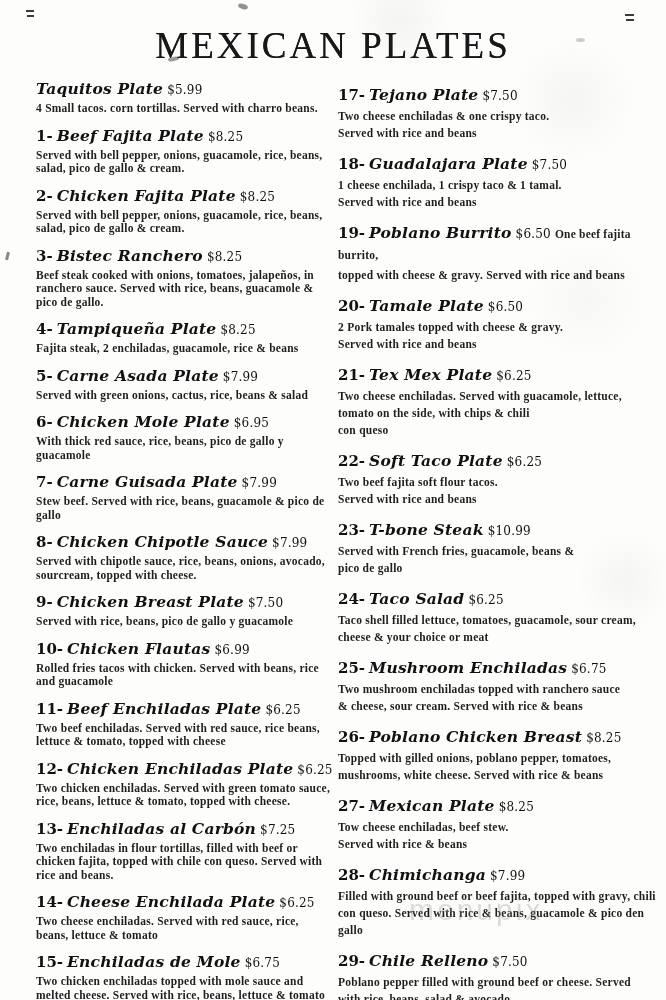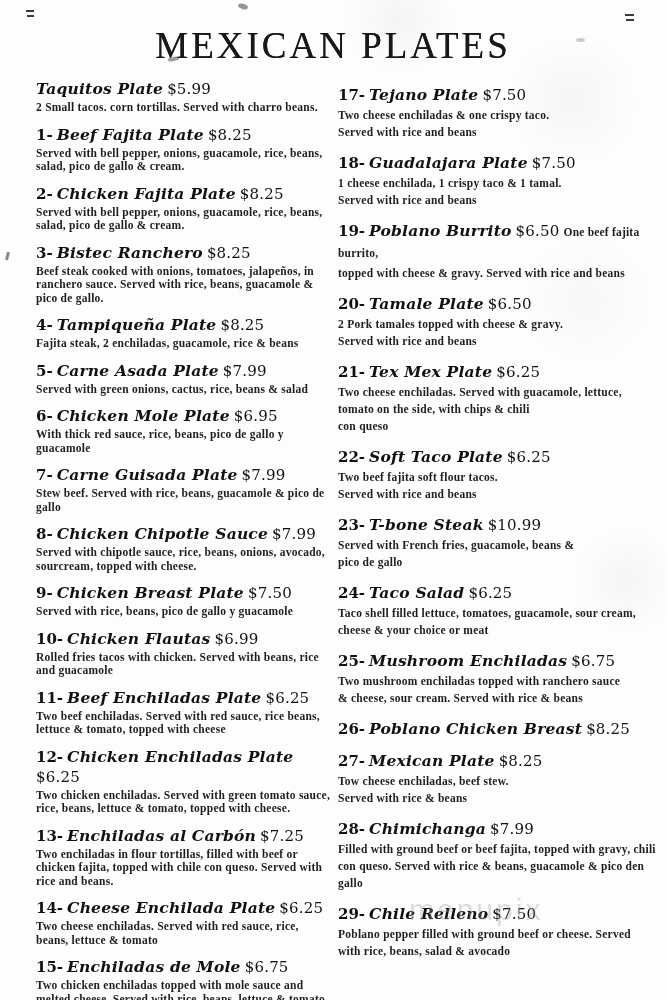--- a/index.html
+++ b/index.html
@@ -53,21 +53,21 @@
     font-weight:bold;
     font-style:italic;
     font-size:15.5px;
     letter-spacing:0.2px;
     text-align:right;
   }
   .item-price{
     font-family:"DejaVu Serif", serif;
     font-weight:normal;
     font-style:normal;
-    font-size:15px;
+    font-size:12px;
     letter-spacing:0.2px;
   }
   .inline-desc{
     font-family:"Liberation Serif", serif;
     font-weight:bold;
     font-size:11.5px;
     letter-spacing:0.2px;
     color:#1e1e1e;
   }
   .desc{
@@ -120,21 +120,21 @@
   <div class="columns">
 
     <div class="col col-left">
 
       <div class="item">
         <div class="item-head">
           <span class="item-num"></span>
           <span class="item-name">Taquitos Plate</span>
           <span class="item-price">$5.99</span>
         </div>
-        <p class="desc">2 Small tacos. corn tortillas. Served with charro beans.</p>
+        <p class="desc">4 Small tacos. corn tortillas. Served with charro beans.</p>
       </div>
 
       <div class="item">
         <div class="item-head">
           <span class="item-num">1-</span>
           <span class="item-name">Beef Fajita Plate</span>
           <span class="item-price">$8.25</span>
         </div>
         <p class="desc">Served with bell pepper, onions, guacamole, rice, beans,
 salad, pico de gallo &amp; cream.</p>
@@ -382,20 +382,22 @@
         <p class="desc">Two mushroom enchiladas topped with ranchero sauce
 &amp; cheese, sour cream. Served with rice &amp; beans</p>
       </div>
 
       <div class="item">
         <div class="item-head">
           <span class="item-num">26-</span>
           <span class="item-name">Poblano Chicken Breast</span>
           <span class="item-price">$8.25</span>
         </div>
+        <p class="desc">Topped with gilled onions, poblano pepper, tomatoes,
+mushrooms, white cheese. Served with rice &amp; beans</p>
       </div>
 
       <div class="item">
         <div class="item-head">
           <span class="item-num">27-</span>
           <span class="item-name">Mexican Plate</span>
           <span class="item-price">$8.25</span>
         </div>
         <p class="desc">Tow cheese enchiladas, beef stew.
 Served with rice &amp; beans</p>

